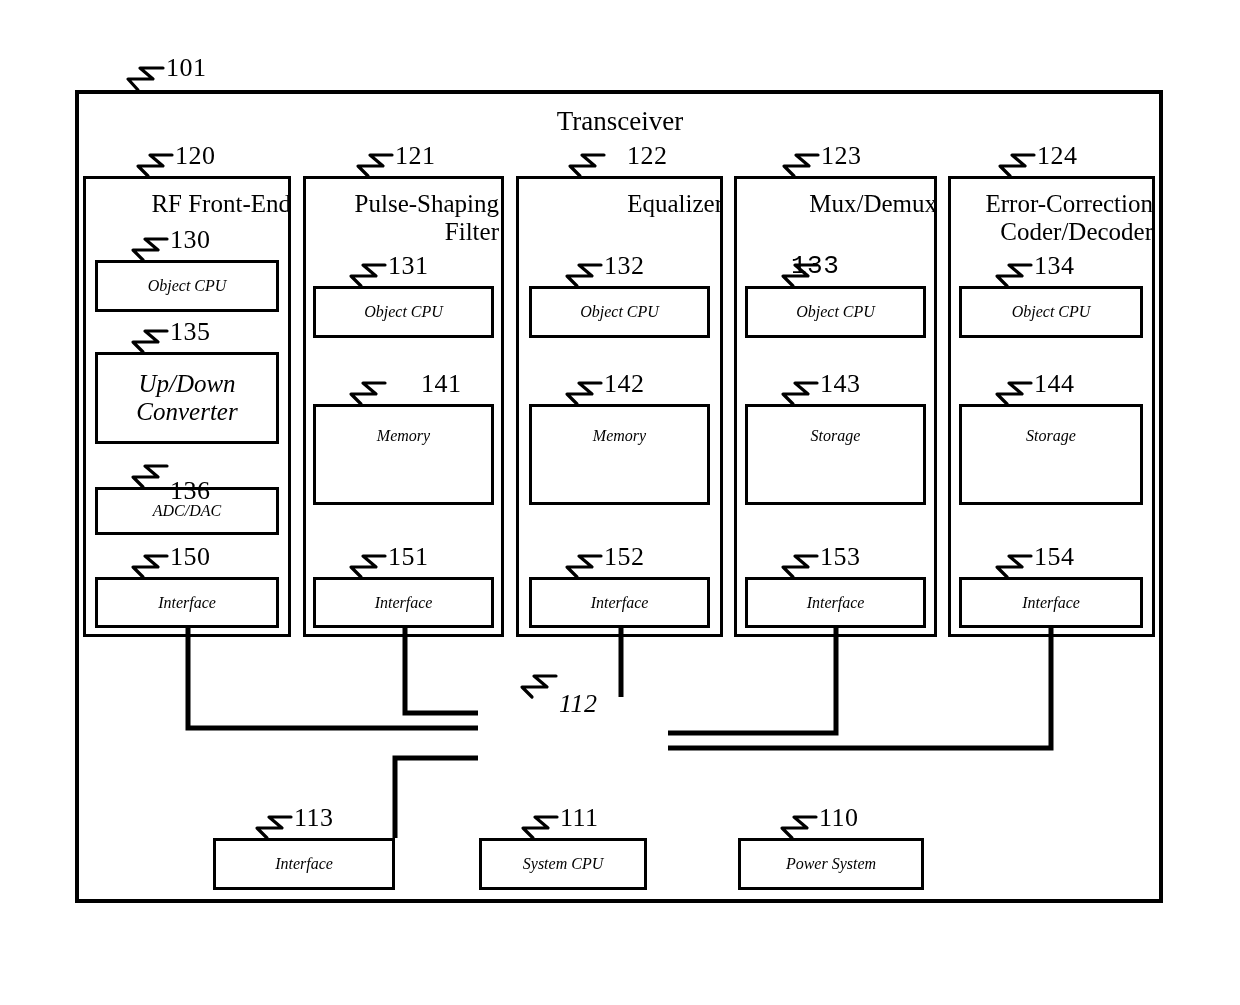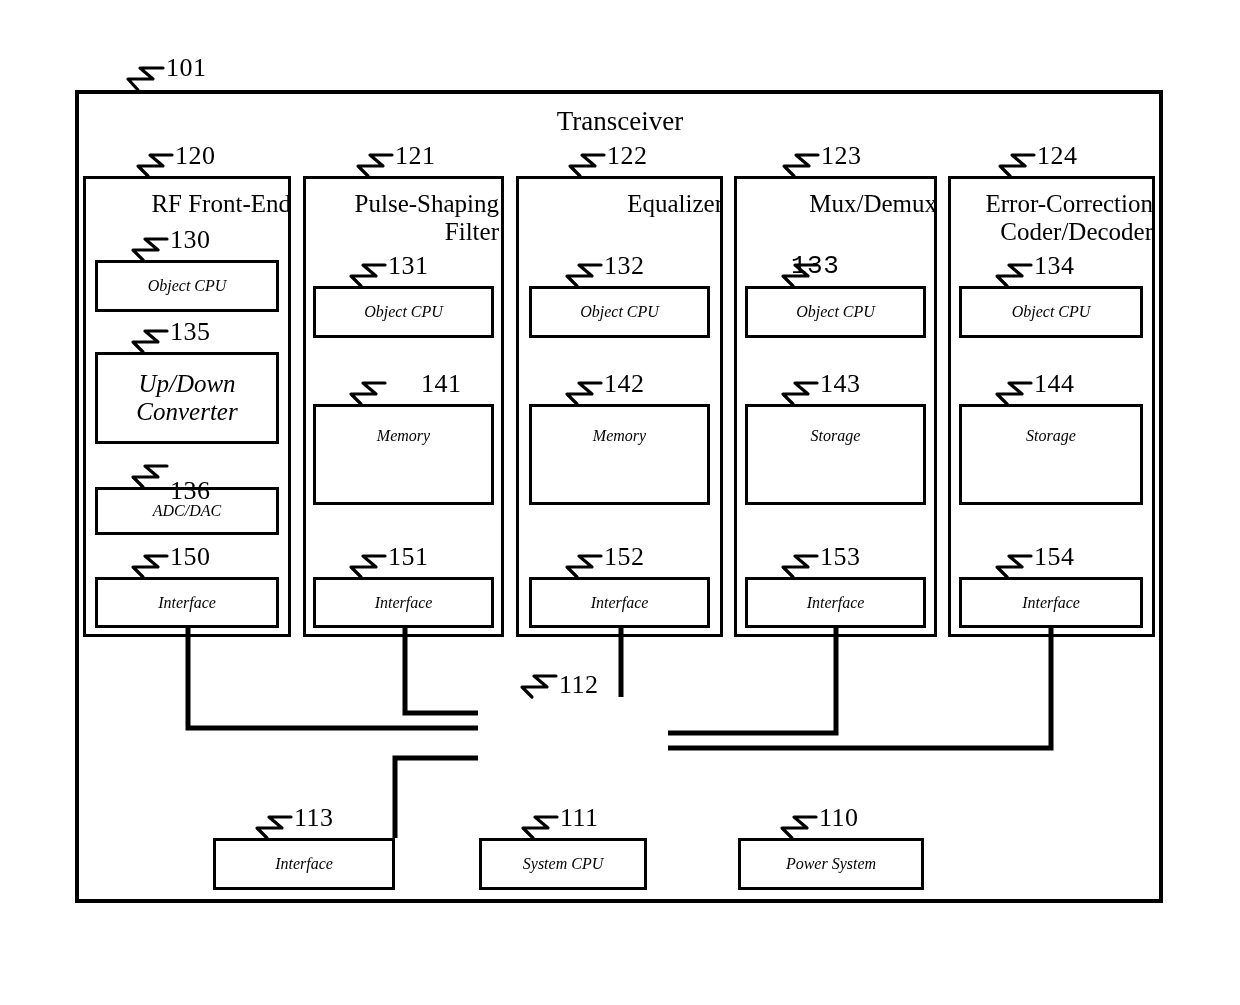--- a/index.html
+++ b/index.html
@@ -255,21 +255,21 @@
 
     <path class="leader" d="M 557 817 L 535 817 L 548 828 L 523 828 L 533 838"></path>
 
     <path class="leader" d="M 816 817 L 794 817 L 807 828 L 782 828 L 792 838"></path>
   </svg>
 
   <div class="ref" style="left:166px; top:55px;">101</div>
 
   <div class="ref" style="left:175px; top:143px;">120</div>
   <div class="ref" style="left:395px; top:143px;">121</div>
-  <div class="ref" style="left:607px; top:143px;">122</div>
+  <div class="ref" style="left:627px; top:143px;">122</div>
   <div class="ref" style="left:821px; top:143px;">123</div>
   <div class="ref" style="left:1037px; top:143px;">124</div>
 
   <div class="ref" style="left:170px; top:227px;">130</div>
   <div class="ref" style="left:170px; top:319px;">135</div>
   <div class="ref" style="left:170px; top:454px;margin-top:24px;">136</div>
   <div class="ref" style="left:170px; top:544px;">150</div>
 
   <div class="ref" style="left:388px; top:253px;">131</div>
   <div class="ref" style="left:388px; top:371px;margin-left:33px;">141</div>
@@ -280,18 +280,18 @@
   <div class="ref" style="left:604px; top:544px;">152</div>
 
   <div class="ref" style="left:791px; top:253px;font-family:Liberation Mono, monospace;">133</div>
   <div class="ref" style="left:820px; top:371px;">143</div>
   <div class="ref" style="left:820px; top:544px;">153</div>
 
   <div class="ref" style="left:1034px; top:253px;">134</div>
   <div class="ref" style="left:1034px; top:371px;">144</div>
   <div class="ref" style="left:1034px; top:544px;">154</div>
 
-  <div class="ref" style="left:559px; top:672px;">112</div>
+  <div class="ref" style="left:559px; top:691px;font-style:italic;">112</div>
   <div class="ref" style="left:294px; top:805px;">113</div>
   <div class="ref" style="left:560px; top:805px;">111</div>
   <div class="ref" style="left:819px; top:805px;">110</div>
 
 </div>
 
 </body></html>

